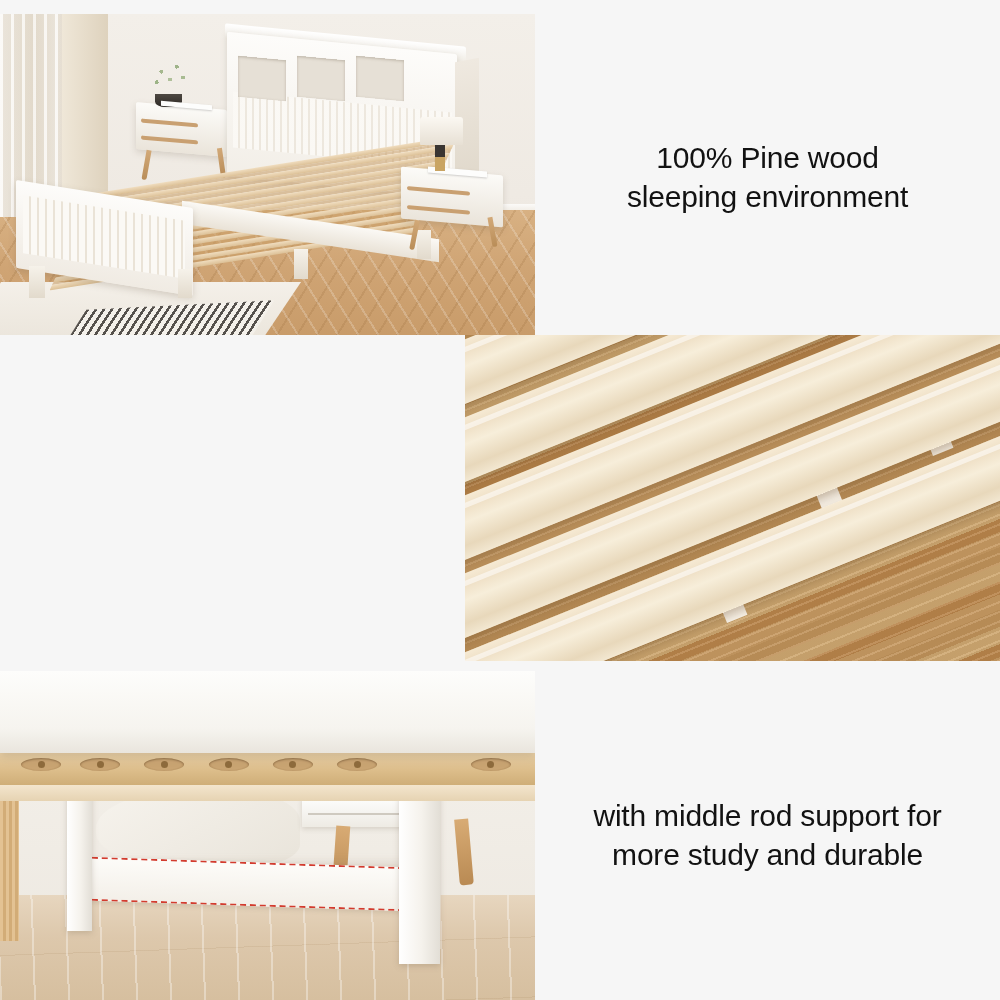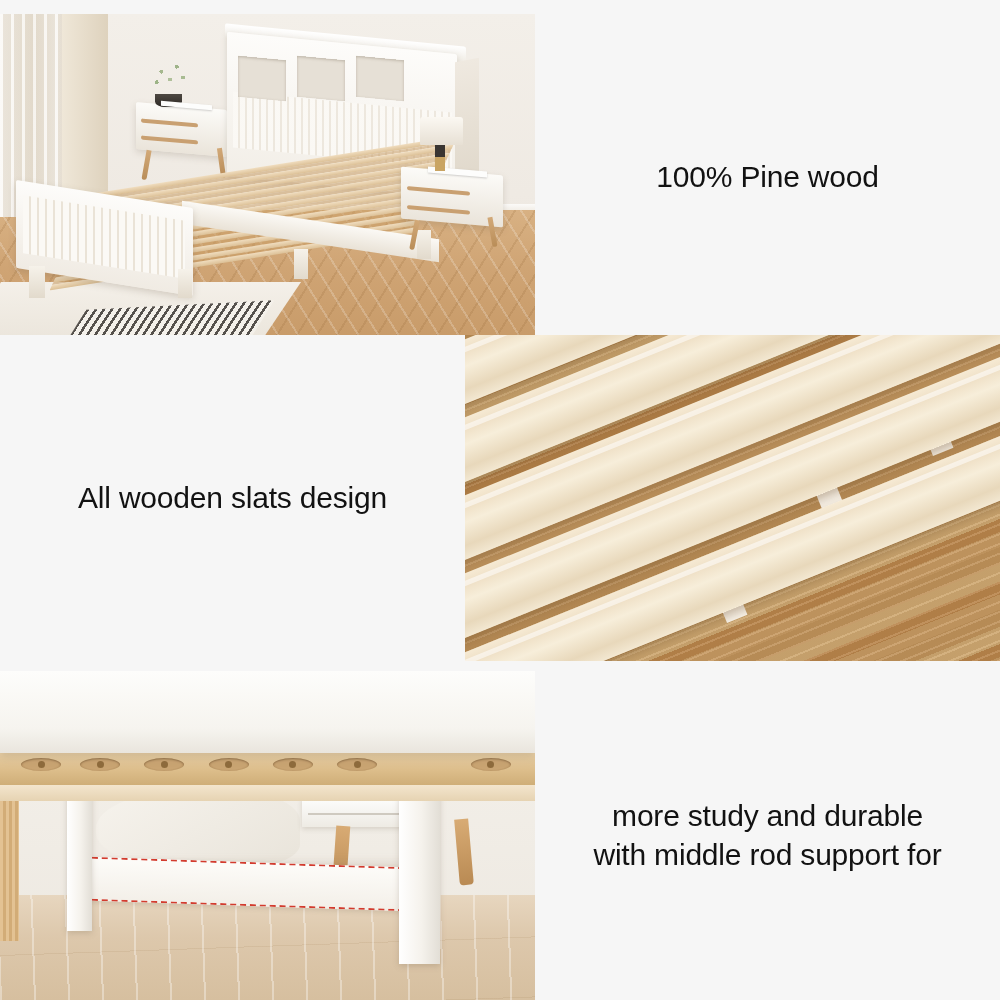--- a/index.html
+++ b/index.html
@@ -264,29 +264,29 @@
       <div class="nsleg" style="left:77%;top:63%;transform:rotate(11deg)"></div>
       <div class="nsleg" style="left:91.5%;top:62%;transform:rotate(-10deg)"></div>
       <div class="books bk2"></div>
       <div class="lampshade"></div>
       <div class="lampstem"></div>
     </div>
 
     <div class="cell-text" id="text1">
       <div class="caption">
         <span class="ln">100% Pine wood</span>
+        <span class="ln">sleeping environment</span>
       </div>
     </div>
   </div>
 
   <div class="row" id="row2">
 
     <div class="cell-text" id="text2">
       <div class="caption">
-        <span class="ln">All wooden slats design</span>
       </div>
     </div>
 
     <div class="photo" id="photo2">
       <div class="r2-bg"></div>
       <div class="r2-slats">
         <div class="r2-stub" style="left:60%;top:44%"></div>
         <div class="r2-stub" style="left:48%;top:62%"></div>
         <div class="r2-stub" style="left:72%;top:30%"></div>
 
@@ -344,19 +344,19 @@
           <i></i>
         </div>
       <div class="r3-hole" style="left:88%">
           <i></i>
         </div>
       <div class="r3-frame"></div>
     </div>
 
     <div class="cell-text" id="text3">
       <div class="caption">
+        <span class="ln">with middle rod support for</span>
         <span class="ln">more study and durable</span>
-        <span class="ln">with middle rod support for</span>
       </div>
     </div>
   </div>
 
 </div>
 
 </body></html>

